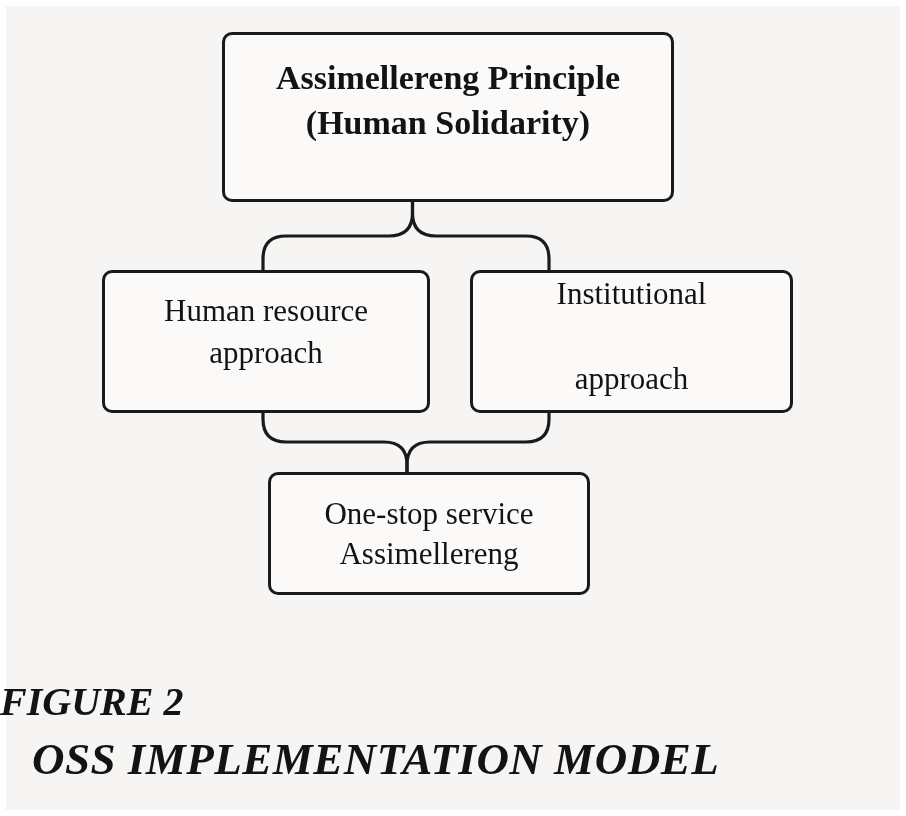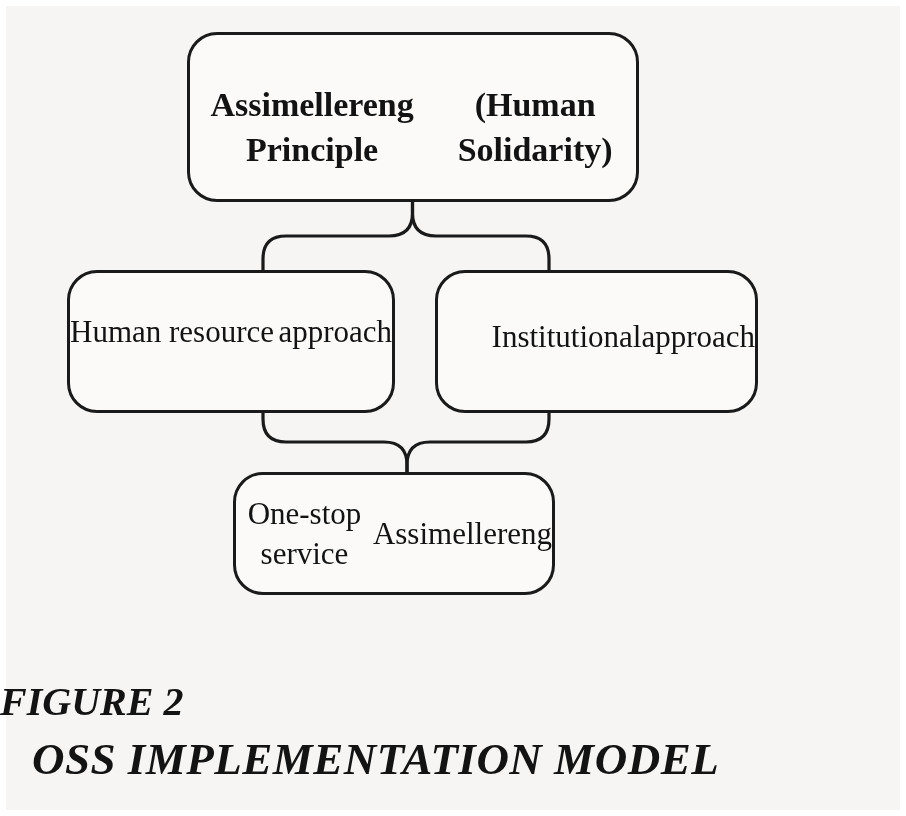--- a/index.html
+++ b/index.html
@@ -24,50 +24,51 @@
   }
   .connectors path{
     fill:none;
     stroke:var(--border);
     stroke-width:3.2;
     stroke-linecap:round;
   }
   .node{
     position:absolute;
     border:3.2px solid var(--border);
-    border-radius:30px;
+    border-radius:10px;
     background:var(--box-fill);
     display:flex;
-    flex-direction:row;
+    flex-direction:column;
     align-items:center;
     text-align:center;
+    margin-left:35px;
   }
   .node-top{
     left:187px;top:32px;width:452px;height:170px;
     font-weight:bold;
     font-size:34px;
     line-height:45px;
     padding-top:20px;
   }
   .node-left{
     left:67px;top:270px;width:328px;height:143px;
     font-size:31px;line-height:42px;
-    justify-content:space-between;
+    justify-content:center;
     padding-bottom:20px;
   }
   .node-right{
     left:435px;top:270px;width:323px;height:143px;
     font-size:31px;line-height:42px;
-    justify-content:flex-end;
+    justify-content:space-between;
     padding-bottom:10px;
   }
   .node-bottom{
     left:233px;top:472px;width:322px;height:123px;
     font-size:31px;line-height:40px;
-    justify-content:space-between;
+    justify-content:center;
   }
   .caption{
     position:absolute;
     left:0;top:682px;width:850px;
     font-weight:bold;
     font-style:italic;
   }
   .caption-number{
     font-size:40px;
     line-height:40px;

